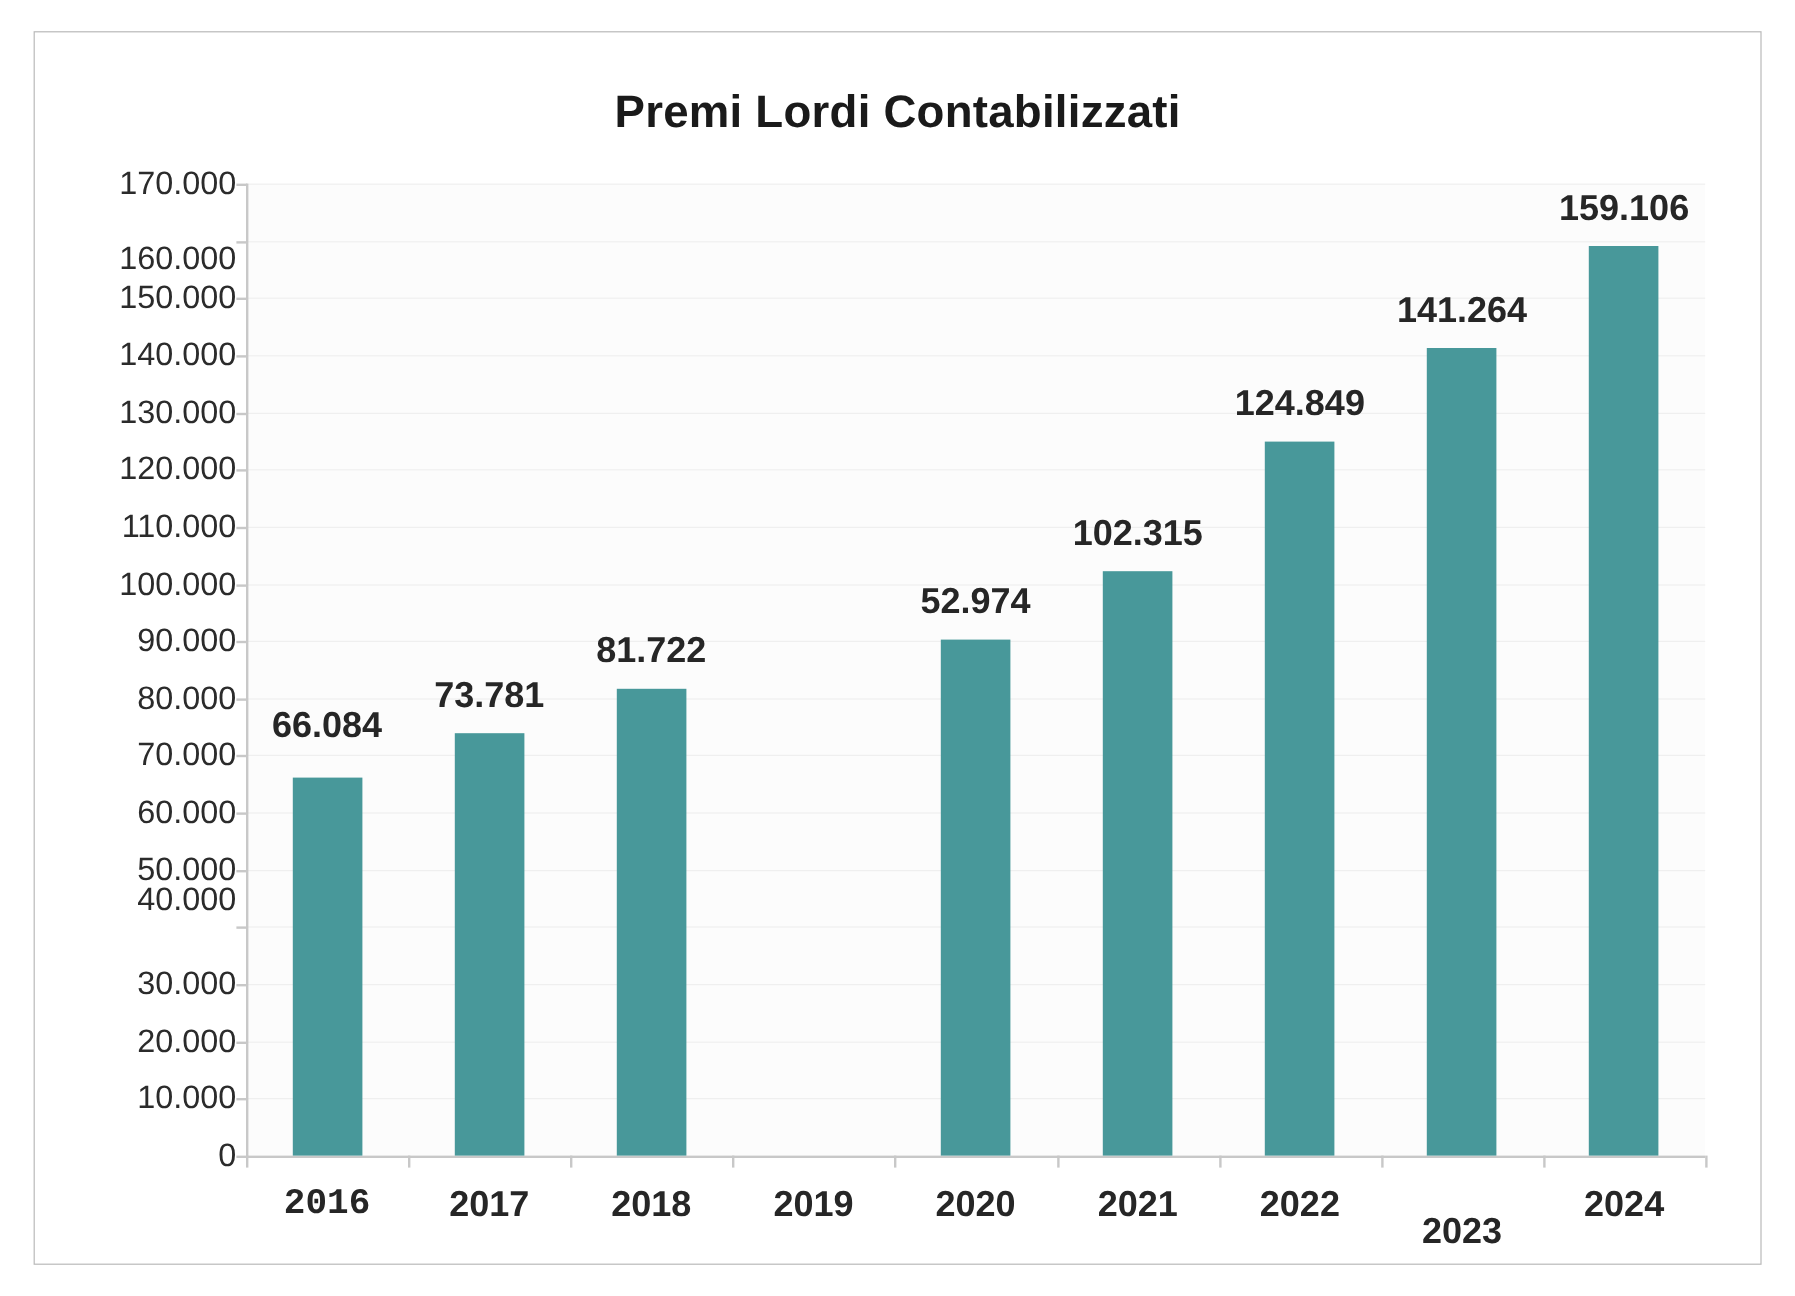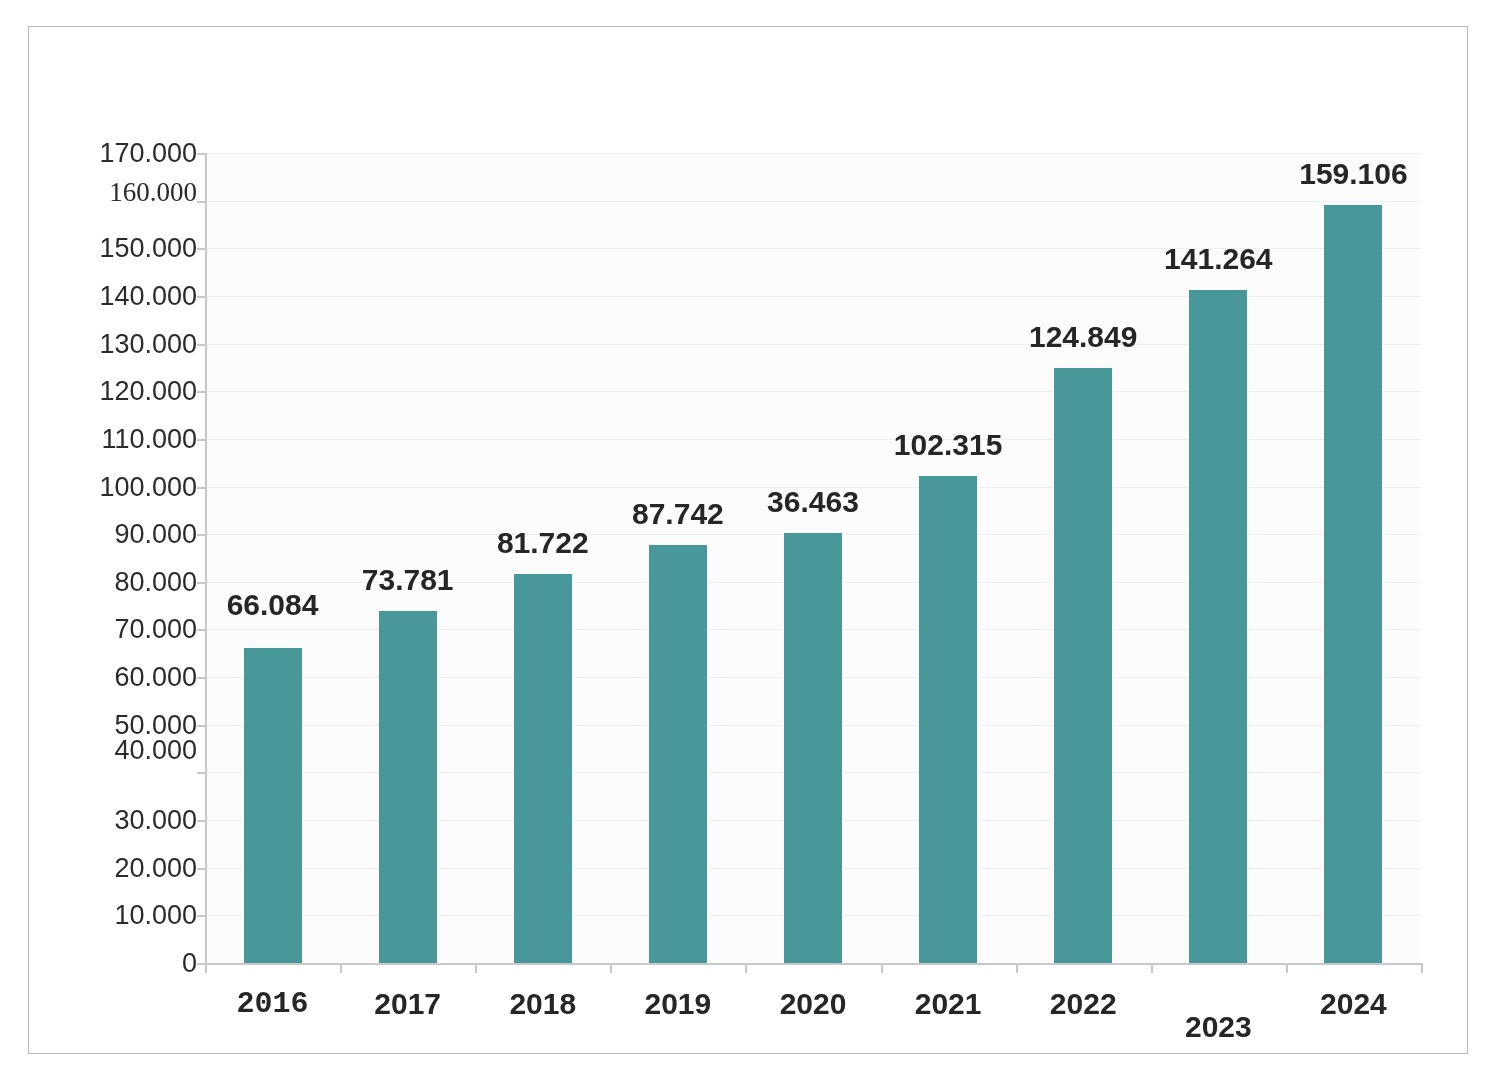--- a/index.html
+++ b/index.html
@@ -152,20 +152,21 @@
     color: #262626;
     white-space: nowrap;
   }
 </style>
 </head>
 <body>
 
 <div id="page">
   <div class="chart-frame">
 
+    <div class="chart-title">Premi Lordi Contabilizzati</div>
 
     <div class="plot-area">
       <div class="plot-inner"></div>
       <div id="gridlines">
           <div class="gridline" style="top: 762.353px;"></div>
           <div class="gridline" style="top: 714.706px;"></div>
           <div class="gridline" style="top: 667.059px;"></div>
           <div class="gridline" style="top: 619.412px;"></div>
           <div class="gridline" style="top: 571.765px;"></div>
           <div class="gridline" style="top: 524.118px;"></div>
@@ -194,21 +195,21 @@
           <div class="ytick-label" style="top: 524.118px;">60.000</div>
           <div class="ytick-label" style="top: 476.471px;">70.000</div>
           <div class="ytick-label" style="top: 428.824px; text-align: right;">80.000</div>
           <div class="ytick-label" style="top: 381.176px;">90.000</div>
           <div class="ytick-label" style="top: 333.529px;">100.000</div>
           <div class="ytick-label" style="top: 285.882px;">110.000</div>
           <div class="ytick-label" style="top: 238.235px;">120.000</div>
           <div class="ytick-label" style="top: 190.588px;">130.000</div>
           <div class="ytick-label" style="top: 142.941px;">140.000</div>
           <div class="ytick-label" style="top: 95.2941px;">150.000</div>
-          <div class="ytick-label" style="top: 39px; font-family: Liberation Serif, serif;">160.000</div>
+          <div class="ytick-label" style="top: 63px;">160.000</div>
           <div class="ytick-label" style="top: 0px;">170.000</div>
         </div>
     </div>
 
     <div class="axis-y-line"></div>
     <div class="axis-x-line"></div>
 
     <div id="ymarks">
         <div class="ytick-mark" style="top: 936px;"></div>
         <div class="ytick-mark" style="top: 888.353px;"></div>
@@ -248,27 +249,23 @@
           <div class="bar-value" style="bottom: 341px;">66.084</div>
         </div>
         <div class="bar-slot" style="left: 135.111px; width: 135.111px;">
           <div class="bar" style="height: 351.545px; background: rgb(72, 152, 154);"></div>
           <div class="bar-value" style="bottom: 365.545px;">73.781</div>
         </div>
         <div class="bar-slot" style="left: 270.222px; width: 135.111px;">
           <div class="bar" style="height: 389.381px; background: rgb(72, 152, 154);"></div>
           <div class="bar-value" style="bottom: 403.381px;">81.722</div>
         </div>
-        <div class="bar-slot" style="left: 405.333px; width: 135.111px;">
-          <div class="bar" style="height: 418.065px; background: rgb(72, 152, 154);"></div>
-          <div class="bar-value" style="bottom: 432.065px;">87.742</div>
-        </div>
         <div class="bar-slot" style="left: 540.444px; width: 135.111px;">
           <div class="bar" style="height: 430.382px; background: rgb(72, 152, 154);"></div>
-          <div class="bar-value" style="bottom: 444.382px;">36.463</div>
+          <div class="bar-value" style="bottom: 444.382px;">52.974</div>
         </div>
         <div class="bar-slot" style="left: 675.556px; width: 135.111px;">
           <div class="bar" style="height: 487.501px; background: rgb(72, 152, 154);"></div>
           <div class="bar-value" style="bottom: 501.501px;">102.315</div>
         </div>
         <div class="bar-slot" style="left: 810.667px; width: 135.111px;">
           <div class="bar" style="height: 594.869px; background: rgb(72, 152, 154);"></div>
           <div class="bar-value" style="bottom: 608.869px;">124.849</div>
         </div>
         <div class="bar-slot" style="left: 945.778px; width: 135.111px;">

